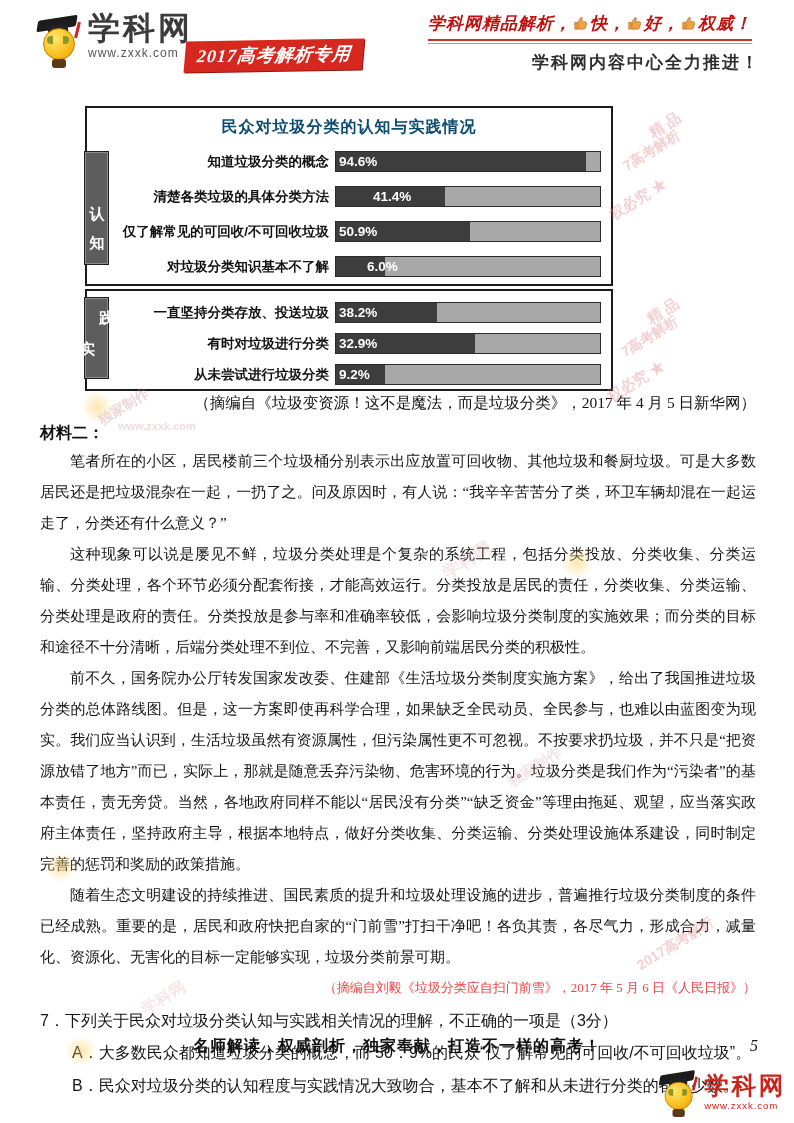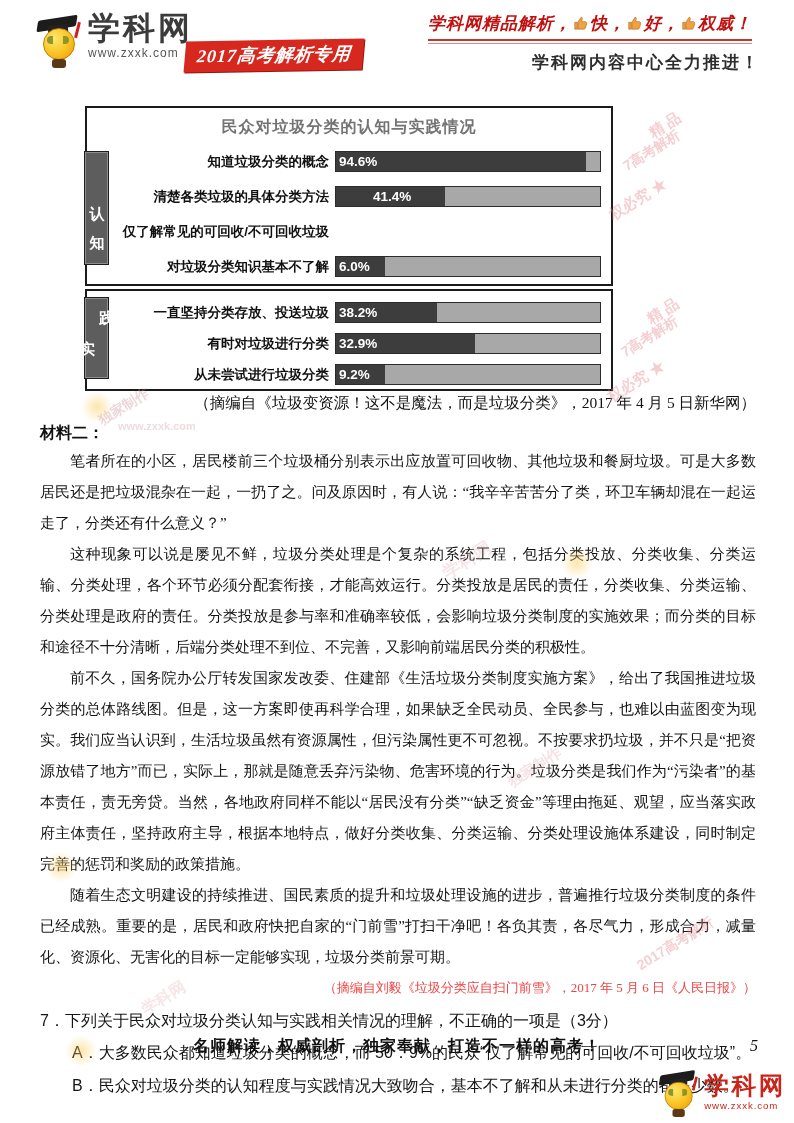--- a/index.html
+++ b/index.html
@@ -43,21 +43,21 @@
     border-bottom:2px solid #c0392b; position:relative; white-space:nowrap;
     font-family:"Liberation Serif", serif;
   }
   .slogan-line1::after { content:""; position:absolute; left:0; right:0; bottom:-5px; height:1px; background:#d98a8a; }
   .thumb-icon { display:inline-block; width:16px; height:15px; vertical-align:-2px; margin:0 1px; }
   .slogan-line2 { margin-top:10px; text-align:right; color:#2e2e2e; font-weight:bold; font-size:17px; letter-spacing:2px; font-family:"Liberation Sans", sans-serif; }
   
   .chart-box { position:absolute; left:85px; width:528px; border:2px solid #1b1b1b; background:#fff; }
   .chart-box.box1 { top:106px; height:180px; }
   .chart-box.box2 { top:289px; height:102px; }
-  .chart-title { text-align:center; font-family:"Liberation Sans", sans-serif; font-weight:bold; font-size:16px; padding-top:9px; letter-spacing:1px; color:#737373; }
+  .chart-title { text-align:center; font-family:"Liberation Sans", sans-serif; font-weight:bold; font-size:16px; padding-top:9px; letter-spacing:1px; color:#0c4a6e; }
   .crows { position:absolute; left:6px; right:10px; }
   .box1 .crows { top:36px; }
   .box2 .crows { top:6px; }
   .crow { display:flex; align-items:center; }
   .box1 .crow { height:35px; }
   .box2 .crow { height:31px; }
   .clabel { width:242px; text-align:right; font-family:"Liberation Sans", sans-serif; font-weight:bold; font-size:13.5px; padding-right:6px; color:#111; white-space:nowrap; }
   .cbar { flex:1; height:21px; background:#a8a8a8; border:1px solid #2b2b2b; position:relative; overflow:hidden; }
   .cfill { height:100%; background:#3d3d3d; min-width:49px; display:flex; align-items:center; }
   .cfill span { color:#fff; font-family:"Liberation Sans", sans-serif; font-weight:bold; font-size:13.5px; padding-left:3px; letter-spacing:0; }
@@ -151,25 +151,30 @@
       <div class="crow">
         <span class="clabel">清楚各类垃圾的具体分类方法</span>
         <div class="cbar">
           <div class="cfill" style="width: 41.4%; justify-content: center;">
               <span>41.4%</span>
             </div>
         </div>
       </div>
       <div class="crow">
         <span class="clabel">仅了解常见的可回收/不可回收垃圾</span>
+        <div class="cbar">
+          <div class="cfill" style="width: 50.9%;">
+              <span>50.9%</span>
+            </div>
+        </div>
       </div>
       <div class="crow">
         <span class="clabel">对垃圾分类知识基本不了解</span>
         <div class="cbar">
-          <div class="cfill" style="width: 6%;">
+          <div class="cfill" style="width: 6%; padding-left: 28px;">
               <span>6.0%</span>
             </div>
         </div>
       </div>
     </div>
   </div>
 
   <div class="chart-box box2">
     <div class="crows">
       <div class="crow">

